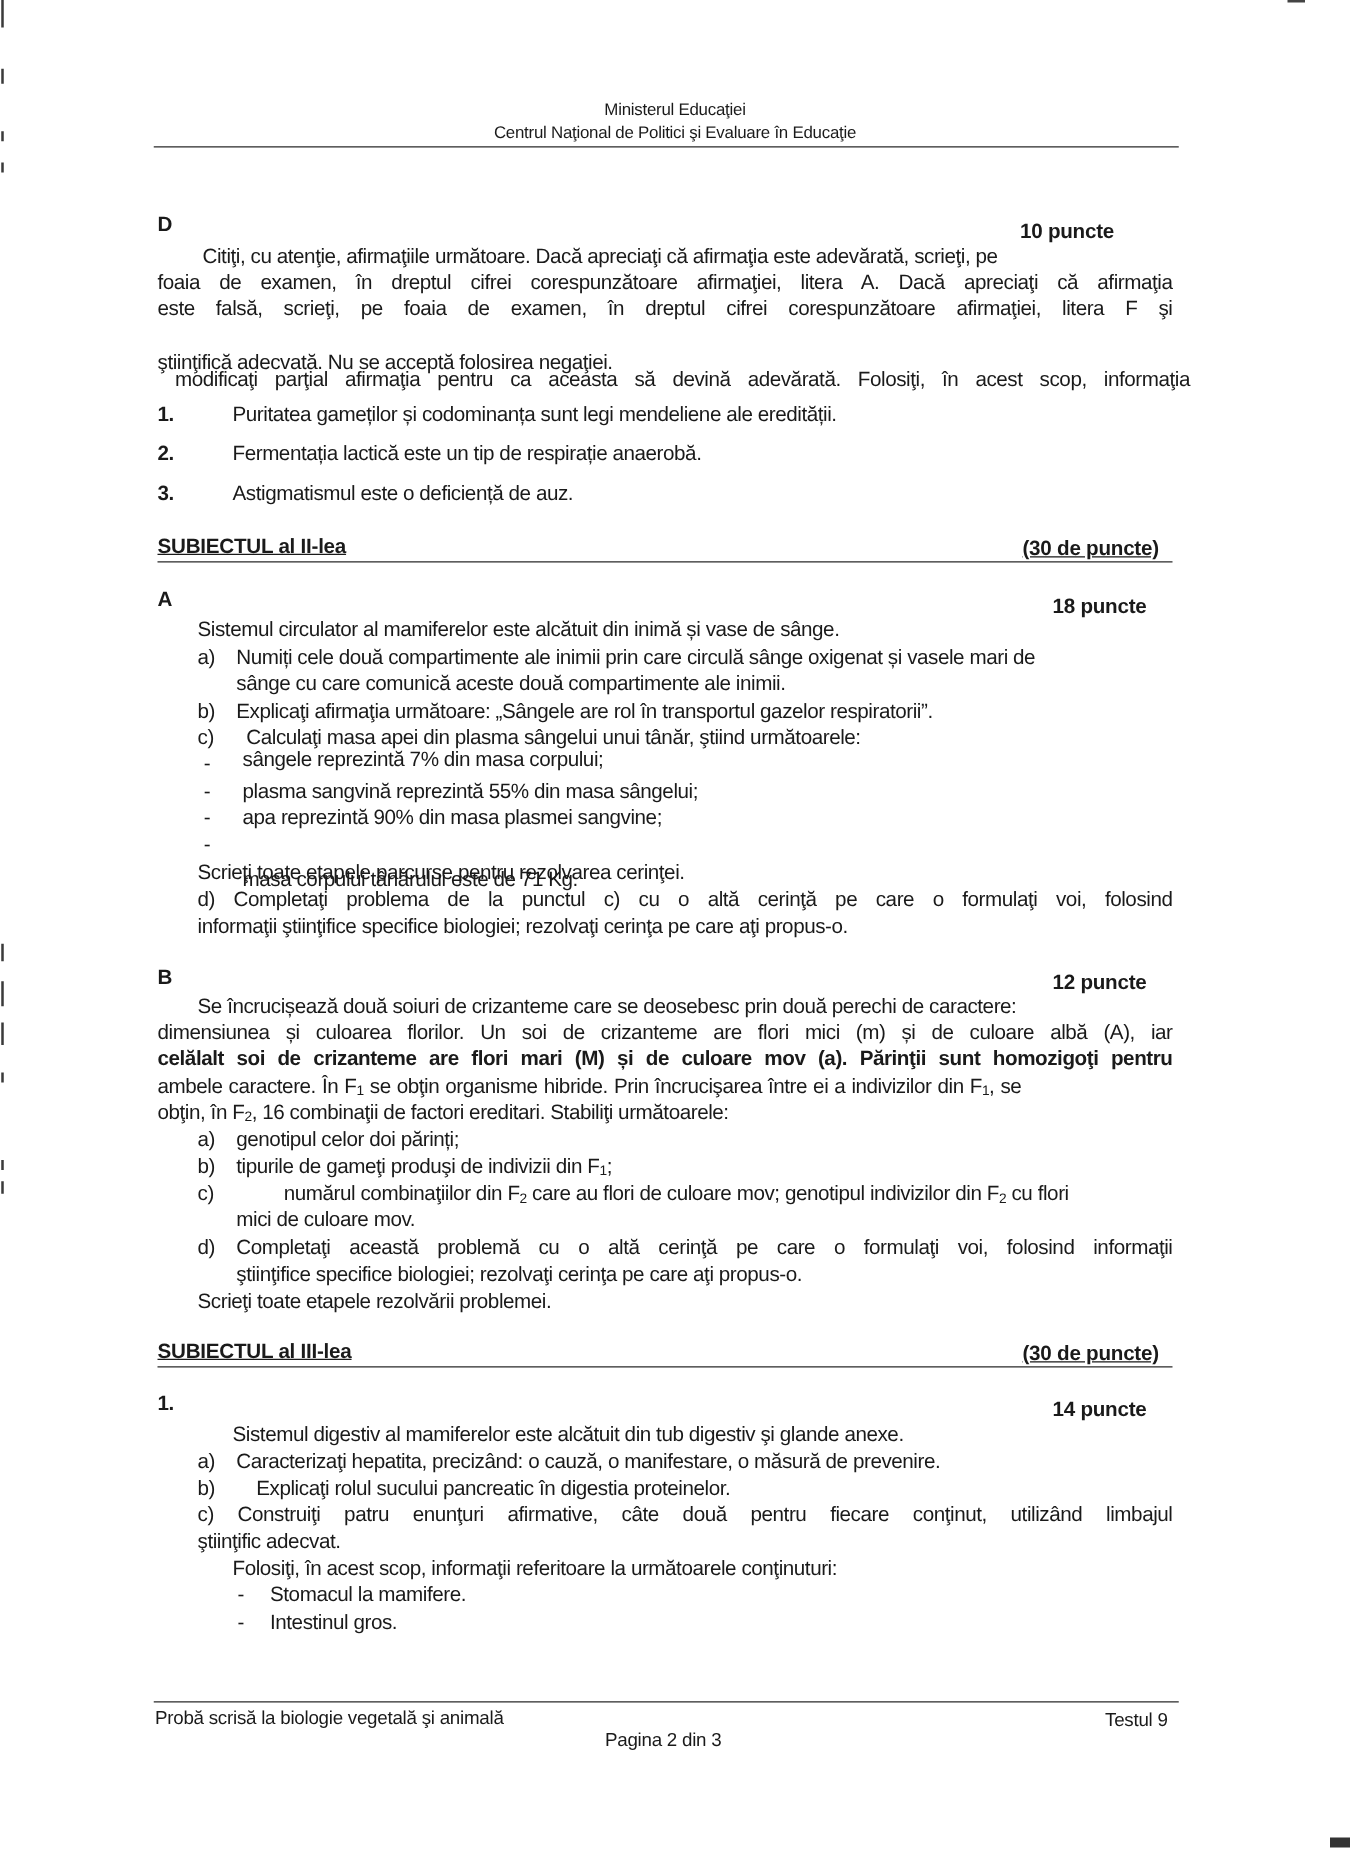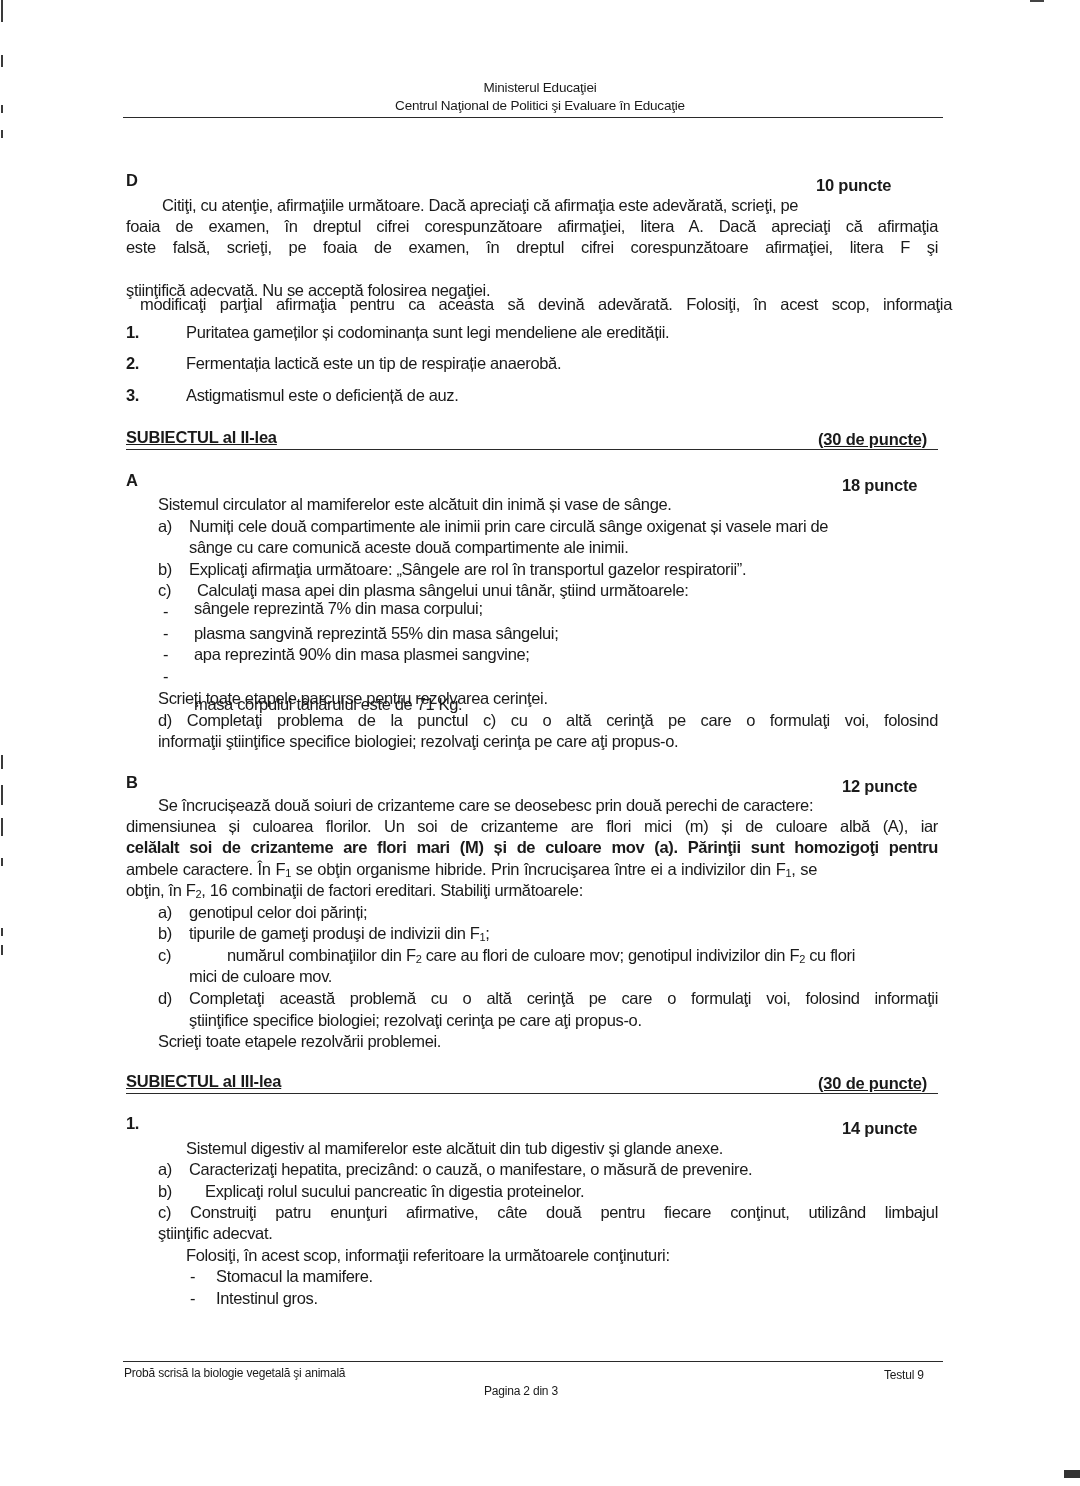--- a/index.html
+++ b/index.html
@@ -10,21 +10,21 @@
   .abs { position: absolute; }
   .hdr { left: 0; width: 1080px; text-align: center; font-size: 13.5px; letter-spacing: -0.2px; }
   .rule { height: 0; border-top: 1.5px solid #2a2a2a; }
   .txt { font-size: 16.5px; line-height: 21.5px; letter-spacing: -0.35px; white-space: nowrap; }
   .just { white-space: normal; text-align: justify; text-align-last: justify; }
   .bold { font-weight: bold; }
   .pts { font-weight: bold; font-size: 16.5px; letter-spacing: -0.2px; }
   .sect { font-weight: bold; font-size: 16.5px; text-decoration: underline; letter-spacing: -0.2px; }
   .scanmark { background: #3a3a3a; width: 2px; }
   sub { font-size: 11px; vertical-align: -2px; line-height: 0; }
-  .footer { font-size: 12px; letter-spacing: -0.2px; }
+  .footer { font-size: 15px; letter-spacing: -0.2px; }
 </style>
 </head>
 <body>
 
 <div class="abs scanmark" style="left:1px;top:0;height:22px;"></div>
 <div class="abs scanmark" style="left:1px;top:55px;height:12px;"></div>
 <div class="abs scanmark" style="left:1px;top:105px;height:8px;"></div>
 <div class="abs scanmark" style="left:1px;top:130px;height:8px;"></div>
 <div class="abs scanmark" style="left:1px;top:755px;height:14px;"></div>
 <div class="abs scanmark" style="left:1px;top:785px;height:20px;"></div>

